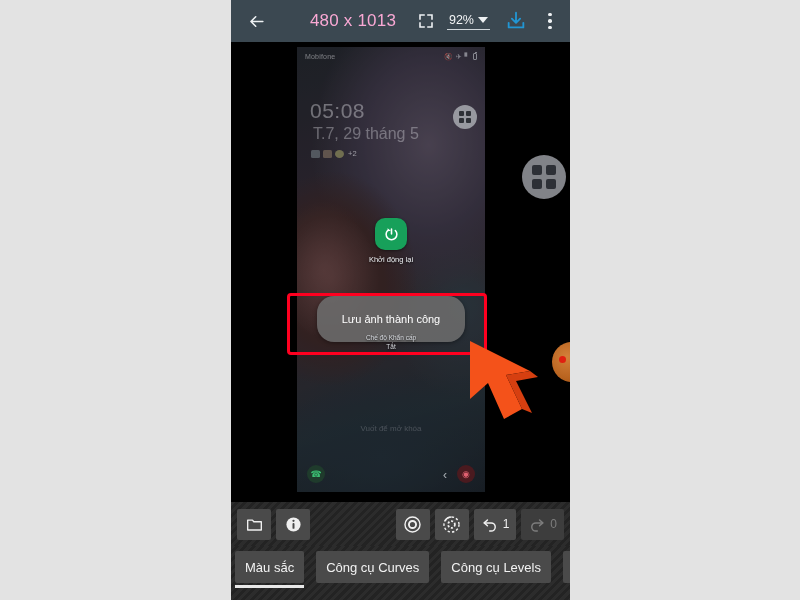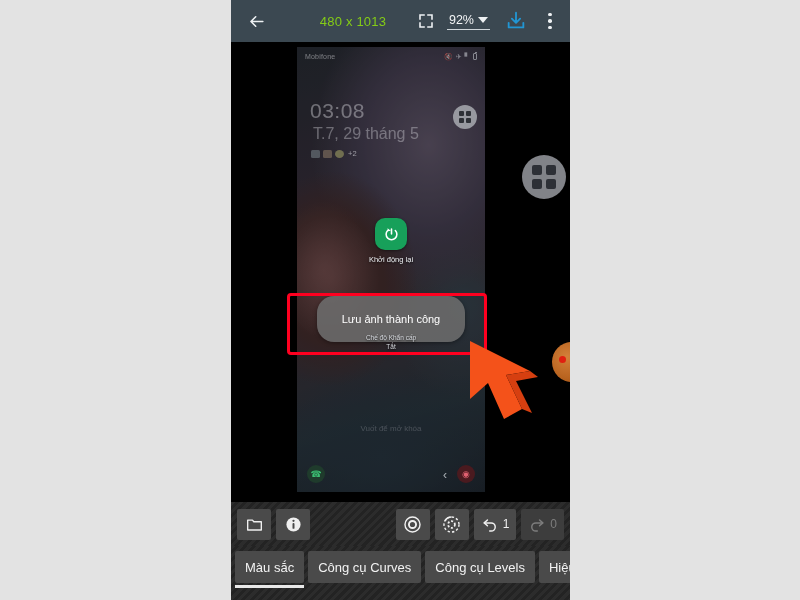--- a/index.html
+++ b/index.html
@@ -36,22 +36,22 @@
     padding: 0 10px;
   }
   .hdr-back {
     width: 30px; height: 30px;
     display: flex; align-items: center; justify-content: center;
     flex: 0 0 auto;
   }
   .hdr-dims {
     flex: 1 1 auto;
     text-align: center;
-    color: #84cc16;
-    font-size: 13px;
+    color: #f9a8d4;
+    font-size: 17px;
     letter-spacing: .2px;
     padding-left: 22px;
   }
   .hdr-fit {
     width: 26px; height: 26px;
     display: flex; align-items: center; justify-content: center;
     flex: 0 0 auto;
     margin-right: 8px;
   }
   .hdr-zoom {
@@ -312,21 +312,21 @@
     padding: 0 7px;
   }
   .tbtn.dim { background: #3d3d3d; color: #7d7d7d; }
   .tb-spacer { flex: 1 1 auto; }
 
   .toolbar2 {
     position: relative;
     height: 54px;
     display: flex; align-items: flex-start;
     padding: 5px 4px 0 4px;
-    gap: 4px;
+    gap: 12px;
     overflow: hidden;
   }
   .tab {
     height: 32px;
     background: #4a4a4a;
     border-radius: 2px;
     display: flex; align-items: center; justify-content: center;
     color: #f2f2f2; font-size: 13px;
     padding: 0 10px;
     white-space: nowrap;
@@ -391,21 +391,21 @@
         <div class="ph-status">
           <span class="ph-carrier">Mobifone</span>
           <span class="ph-sysicons">
             <span>🔇</span>
             <span>✈</span>
             <span>▘</span>
             <span class="ph-batt"></span>
           </span>
         </div>
 
-        <div class="ph-clock">03:08</div>
+        <div class="ph-clock">05:08</div>
         <div class="ph-date">T.7, 29 tháng 5</div>
 
         <div class="ph-notifs">
           <i class="nic"></i>
           <i class="nic n2"></i>
           <i class="nic n3"></i>
           <span class="nplus">+2</span>
         </div>
 
         <div class="ph-bubble">

